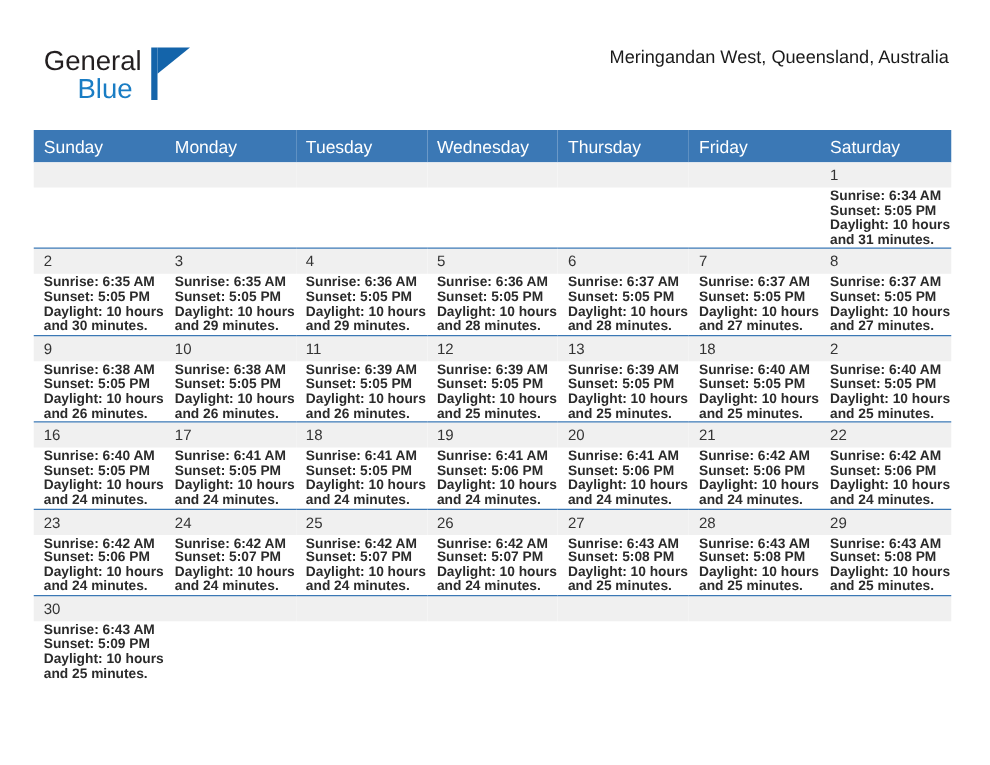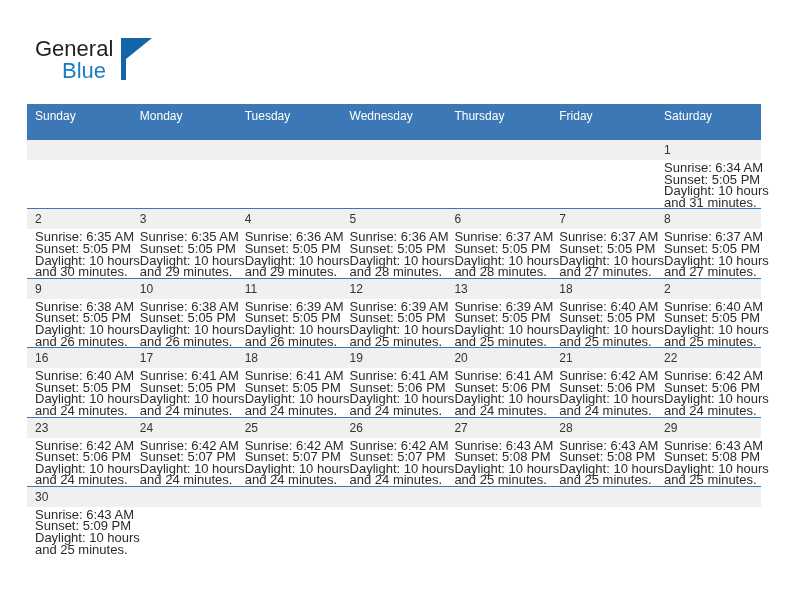--- a/index.html
+++ b/index.html
@@ -98,24 +98,24 @@
     position: absolute;
     left: 27px;
     top: 104px;
     width: 734px;
     border-collapse: collapse;
     table-layout: fixed;
   }
   .calendar th {
     background: #3b78b5;
     color: #ffffff;
-    font-size: 12px;
+    font-size: 14px;
     font-weight: normal;
     text-align: left;
-    padding: 5px 0 17px 8px;
+    padding: 5px 0 5px 8px;
     height: 12px;
     border: none;
   }
   .calendar td {
     vertical-align: top;
     padding: 0;
     border-top: 1px solid #3b78b5;
     height: 64px;
     background: #ffffff;
   }
@@ -125,23 +125,24 @@
   .daynum {
     background: #f0f0f0;
     font-size: 12px;
     line-height: 16px;
     color: #333333;
     padding: 2px 0 2px 8px;
     height: 16px;
   }
   .dayinfo {
     padding: 2px 6px 0 8px;
-    font-size: 13px;
+    font-size: 11px;
     line-height: 11.6px;
     color: #2b2b2b;
+    font-weight: bold;
   }
   .dayinfo div {
     white-space: nowrap;
   }
   td.blank .daynum {
     background: #f0f0f0;
   }
 </style>
 </head>
 <body>
@@ -151,20 +152,21 @@
   <div class="header">
 
     <div class="logo">
       <span class="logo-general">General</span>
       <span class="logo-bar"></span>
       <span class="logo-tri"></span>
       <span class="logo-blue">Blue</span>
     </div>
 
     <div class="title-block">
+      <p class="cal-subtitle">Meringandan West, Queensland, Australia</p>
     </div>
 
   </div>
 
   <table class="calendar">
     <thead>
       <tr>
         <th>Sunday</th>
         <th>Monday</th>
         <th>Tuesday</th>

